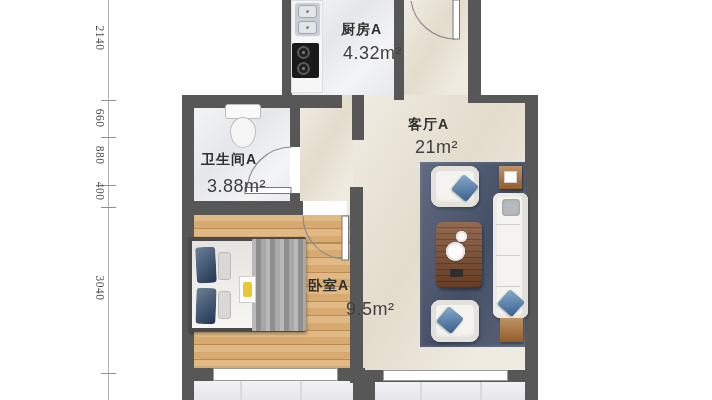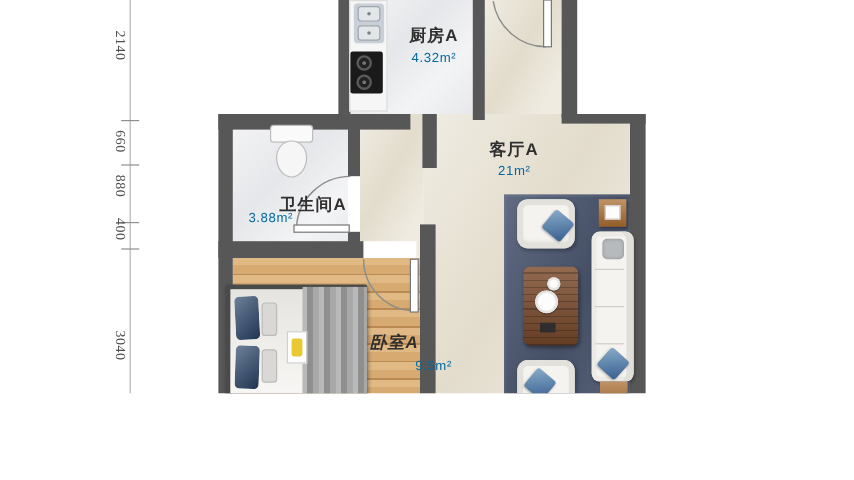--- a/index.html
+++ b/index.html
@@ -1,36 +1,36 @@
 <!DOCTYPE html>
 <html><head>
 <meta charset="utf-8">
 <style>
   html,body{margin:0;padding:0;background:#ffffff;}
   #canvas{
-    position:relative;width:712px;height:328px;background:#ffffff;
+    position:relative;width:712px;height:400px;background:#ffffff;
     overflow:hidden;font-family:"Liberation Sans",sans-serif;
   }
   .abs{position:absolute;}
   
   .floor-tile{background:#ebecee;
     background-image:linear-gradient(135deg,rgba(255,255,255,.5) 0%,rgba(220,221,226,.35) 40%,rgba(255,255,255,.4) 70%,rgba(222,223,228,.3) 100%);}
   .floor-beige{background:#e8e2d3;
     background-image:linear-gradient(120deg,rgba(255,255,255,.35) 0%,rgba(214,206,188,.30) 45%,rgba(255,255,255,.30) 80%);}
   .floor-wood{background:#d6aa71;
     background-image:repeating-linear-gradient(180deg,rgba(255,230,190,.25) 0 6px,rgba(0,0,0,0) 6px 13px,rgba(151,99,44,.45) 13px 14.5px);}
   .floor-balcony{background:#ececf0;
     background-image:repeating-linear-gradient(90deg,rgba(0,0,0,0) 0 58px,#d9d9df 58px 60px),linear-gradient(180deg,#f2f2f5,#e6e6eb);}
   
   .wall{background:#575757;}
   .window{background:#ffffff;border:1px solid #9a9a9a;box-sizing:border-box;}
   .gap{background:#ffffff;}
   
   .room-label{color:#2f2f2f;font-size:14px;font-weight:700;letter-spacing:1px;white-space:nowrap;}
-  .area-label{color:#0369a1;font-size:11px;font-weight:500;white-space:nowrap;letter-spacing:.5px;}
+  .area-label{color:#404040;font-size:18px;font-weight:500;white-space:nowrap;letter-spacing:.5px;}
   
   .ruler-line{width:1px;background:#b3b3b3;}
   .tick{height:1px;background:#8f8f8f;}
   .dim{width:34px;height:16px;display:flex;align-items:center;justify-content:center;
        transform:rotate(90deg);font-family:"Liberation Serif",serif;font-size:11.5px;color:#4d4d4d;letter-spacing:.5px;}
   
   .toilet-tank{background:#fafafa;border:1px solid #bcbcbc;border-radius:3px;box-sizing:border-box;}
   .toilet-bowl{background:#f6f6f6;border:1px solid #bdbdbd;border-radius:50% 50% 50% 50%/46% 46% 54% 54%;box-sizing:border-box;}
   .counter{background:#f6f6f6;border:1px solid #dcdcdc;box-sizing:border-box;}
   .sink{background:#c8cfd6;border:1px solid #eef1f3;border-radius:4px;box-sizing:border-box;}
@@ -159,24 +159,24 @@
       <rect x="342" y="216" width="6.5" height="44" fill="#ffffff" stroke="#777" stroke-width="1"></rect>
     </g>
   </svg>
 
   <div class="abs room-label" style="left:341px;top:21px;">厨房A</div>
   <div class="abs area-label" style="left:343px;top:43px;">4.32m²</div>
 
   <div class="abs room-label" style="left:408px;top:116px;">客厅A</div>
   <div class="abs area-label" style="left:415px;top:137px;">21m²</div>
 
-  <div class="abs room-label" style="left:201px;top:162px;margin-left:32px;">卫生间A</div>
+  <div class="abs room-label" style="left:201px;top:151px;">卫生间A</div>
   <div class="abs area-label" style="left:207px;top:176px;">3.88m²</div>
 
-  <div class="abs room-label" style="left:308px;top:277px;font-style:italic;">卧室A</div>
+  <div class="abs room-label" style="left:308px;top:277px;">卧室A</div>
   <div class="abs area-label" style="left:314px;top:299px;margin-left:32px;">9.5m²</div>
 
   <div class="abs ruler-line" style="left:108px;top:0;height:400px;"></div>
   <div class="abs tick" style="left:101px;top:100px;width:15px;"></div>
   <div class="abs tick" style="left:101px;top:137px;width:15px;"></div>
   <div class="abs tick" style="left:101px;top:185px;width:15px;"></div>
   <div class="abs tick" style="left:101px;top:207px;width:15px;"></div>
   <div class="abs tick" style="left:101px;top:373px;width:15px;"></div>
 
   <div class="abs dim" style="left:83px;top:30px;">2140</div>

